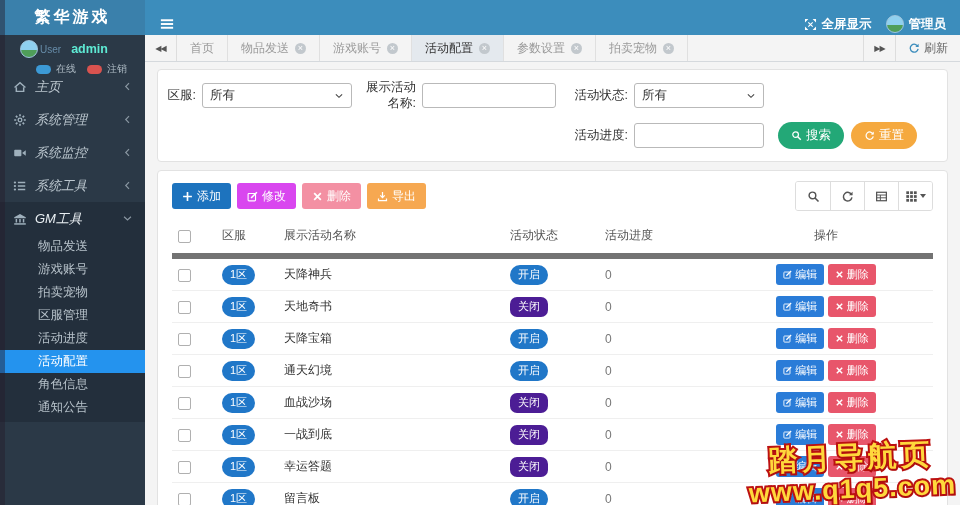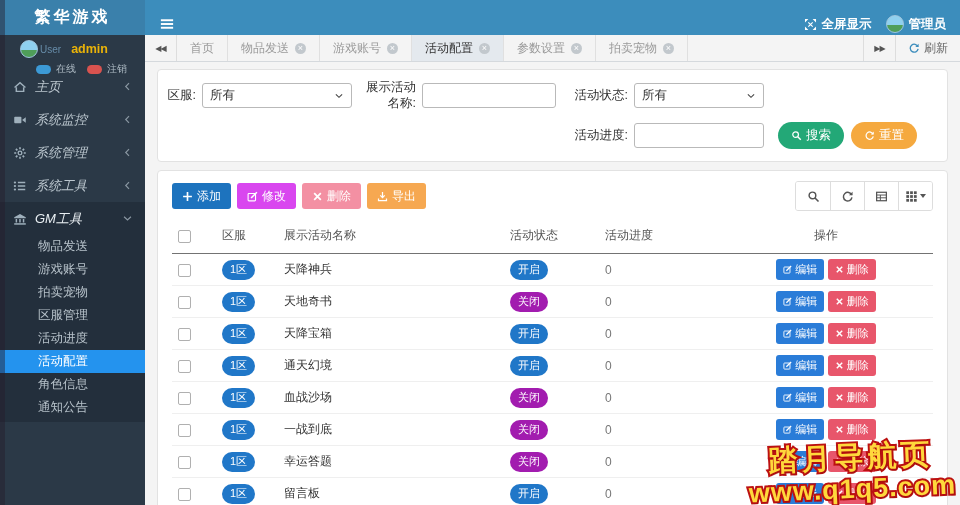--- a/index.html
+++ b/index.html
@@ -8,21 +8,21 @@
 
   
   .sidebar { position:absolute; left:0; top:0; width:145px; height:100%; background:#2b3947; z-index:10; }
   .brand { height:35px; background:#3a80ab; color:#fff; font-size:16px; font-weight:bold;
            display:flex; align-items:center; justify-content:center; letter-spacing:3px; }
   .user-panel { height:35px; padding:5px 8px 0 20px; }
   .up-row1 { display:flex; align-items:center; }
   .avatar { width:18px; height:18px; border-radius:50%; border:1px solid #9fc6de;
             background:linear-gradient(180deg,#8fd0ef 0 55%,#4f9e59 55% 100%); flex:none; }
   .avatar-text { font-size:10px; color:rgba(150,205,245,.55); margin-left:2px; }
-  .user-name { color:#eab308; font-size:12.5px; font-weight:bold; margin-left:10px; }
+  .user-name { color:#5eead4; font-size:12.5px; font-weight:bold; margin-left:10px; }
   .up-row2 { display:flex; align-items:center; gap:5px; margin:4px 0 0 16px; }
   .chip { width:15px; height:9px; border-radius:5px; display:inline-block; }
   .chip.online { background:#3c9ad6; }
   .chip.logout { background:#d9534f; }
   .chip-label { font-size:10px; color:#aebbc4; margin-right:6px; }
 
   .menu-item { height:33px; display:flex; align-items:center; padding:0 12px 0 13px;
                color:#bcc7cf; font-size:13px; cursor:pointer;font-style:italic; }
   .menu-item .mi-icon { width:14px; height:14px; margin-right:8px; color:#9fb0bc; flex:none; }
   .menu-item .mi-label { flex:1; }
@@ -97,33 +97,33 @@
   .icon-group { display:flex; border:1px solid #ddd; border-radius:3px; overflow:hidden; }
   .icon-btn { width:34px; height:28px; display:flex; align-items:center; justify-content:center;
               gap:2px; background:#fff; border:none; border-left:1px solid #ddd; color:#555; cursor:pointer; }
   .icon-btn:first-child { border-left:none; }
   .icon-btn .ic { width:13px; height:13px; }
   .caret { width:0; height:0; border-left:3.5px solid transparent; border-right:3.5px solid transparent;
            border-top:4px solid #555; }
 
   table { width:100%; border-collapse:collapse; table-layout:fixed; }
   th { font-size:12px; color:#555; font-weight:normal; text-align:left; padding:9px 6px;
-       border-bottom:1px solid #737373; }
+       border-bottom:6px solid #737373; }
   td { font-size:12px; color:#333; padding:5px 6px; border-bottom:1px solid #efefef; height:27px; }
   .c-check { width:44px; } .c-server { width:62px; } .c-name { width:226px; }
   .c-status { width:95px; } .c-prog { width:120px; color:#777; }
   .c-act { text-align:center; }
   th.c-act { text-align:center; }
   .cb { width:13px; height:13px; border:1px solid #b0b0b0; border-radius:2px; background:#fff;
         display:inline-block; vertical-align:middle; cursor:pointer; }
   .pill { display:inline-block; min-width:30px; text-align:center; padding:2.5px 8px;
           border-radius:10px; color:#fff; font-size:11px; }
   .pill-server { background:#2077c8; }
   .pill.open { background:#2077c8; }
-  .pill.closed { background:#a21caf; }
+  .pill.closed { background:#4c1d95;border-radius:7px; }
   .mini-btn { display:inline-flex; align-items:center; gap:3px; height:21px; padding:0 7px;
               border:none; border-radius:3px; color:#fff; font-size:11px; cursor:pointer; }
   .mini-btn .ic { width:9px; height:9px; }
   .mini-btn.edit { background:#2a7cd8; }
   .mini-btn.del  { background:#e8566b; }
 
   
   .watermark { position:absolute; right:4px; bottom:0; z-index:50; text-align:center;
                transform:rotate(-2.5deg); pointer-events:none; }
   .wm { display:block; font-weight:bold; color:#ffd83c;
@@ -242,32 +242,32 @@
       <svg class="mi-icon">
           <use href="#i-home"></use>
         </svg>
       <span class="mi-label">主页</span>
       <svg class="mi-chev">
           <use href="#i-chev-l"></use>
         </svg>
     </div>
     <div class="menu-item">
       <svg class="mi-icon">
-          <use href="#i-video"></use>
-        </svg>
-      <span class="mi-label">系统监控</span>
+          <use href="#i-gear"></use>
+        </svg>
+      <span class="mi-label">系统管理</span>
       <svg class="mi-chev">
           <use href="#i-chev-l"></use>
         </svg>
     </div>
     <div class="menu-item">
       <svg class="mi-icon">
-          <use href="#i-gear"></use>
-        </svg>
-      <span class="mi-label">系统管理</span>
+          <use href="#i-video"></use>
+        </svg>
+      <span class="mi-label">系统监控</span>
       <svg class="mi-chev">
           <use href="#i-chev-l"></use>
         </svg>
     </div>
     <div class="menu-item">
       <svg class="mi-icon">
           <use href="#i-list"></use>
         </svg>
       <span class="mi-label">系统工具</span>
       <svg class="mi-chev">

